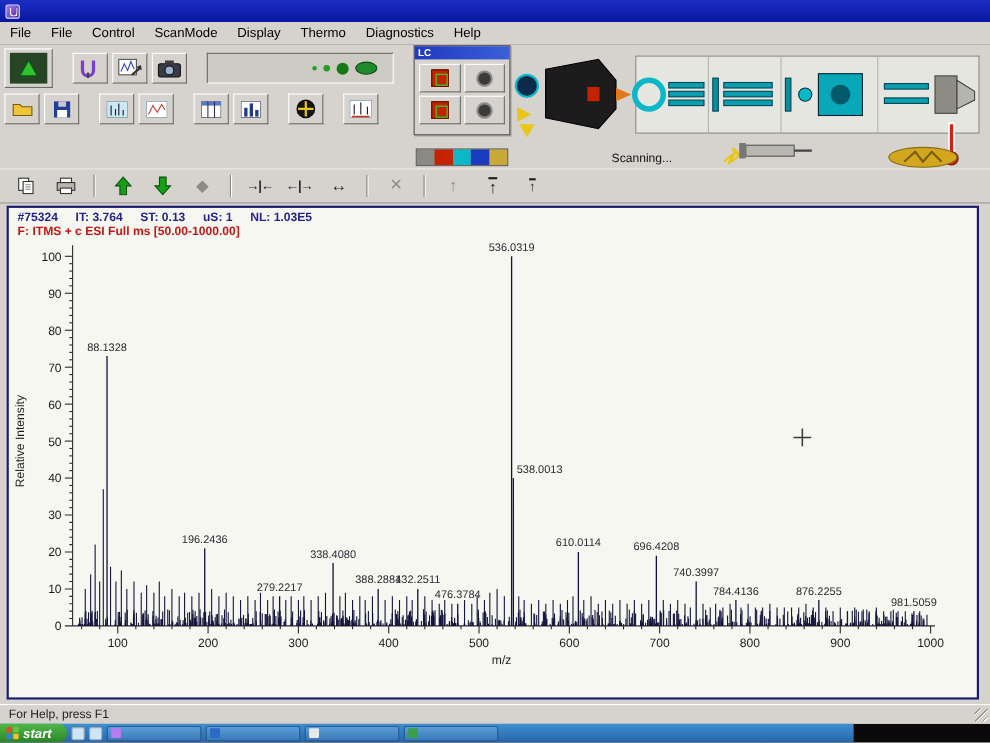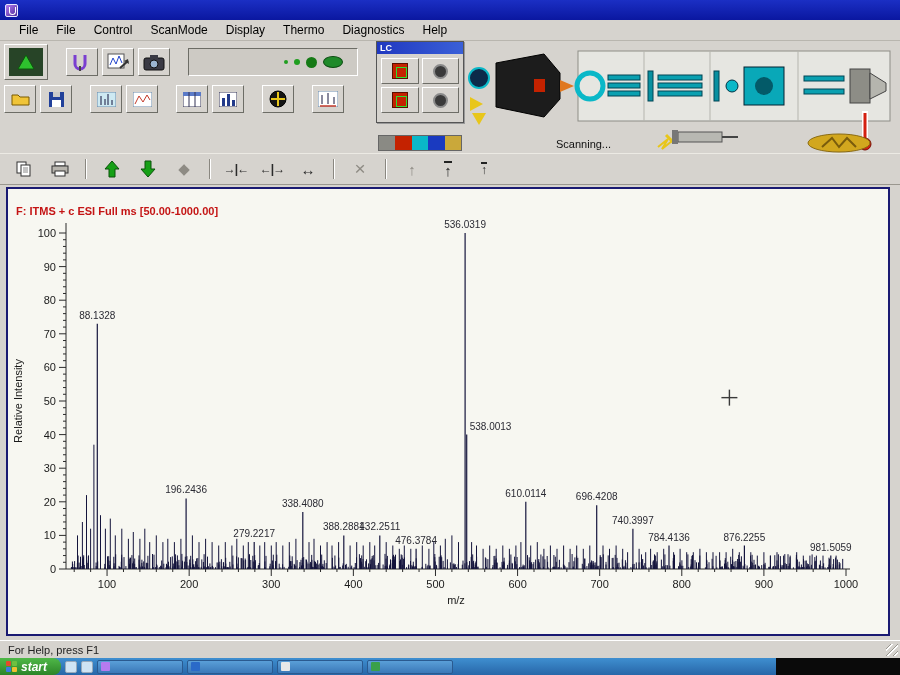--- a/index.html
+++ b/index.html
@@ -6,21 +6,21 @@
   html,body{width:900px;height:675px}
   body{font-family:"Liberation Sans",sans-serif;background:#0a0a0a;position:relative;overflow:hidden;font-size:12px}
   .screen{position:absolute;left:0;top:0;right:0;bottom:17px;background:#d6d3ce;display:flex;flex-direction:column}
 
   
   .titlebar{flex:0 0 20px;background:linear-gradient(180deg,#1b2fc4,#0a17a0);color:#fff;display:flex;align-items:center;gap:5px;padding:0 5px;font-size:12px;font-weight:bold}
   .appicon{width:13px;height:13px;background:linear-gradient(135deg,#b57bef,#4a2a9a);border:1px solid #e8e8ff;border-radius:2px;position:relative;flex:0 0 13px}
   .appicon::after{content:"";position:absolute;left:3px;top:2px;width:5px;height:7px;border:1.5px solid #fff;border-top:none;border-radius:0 0 4px 4px}
 
   
-  .menubar{flex:0 0 21px;display:flex;align-items:flex-end;padding-left:10px;border-bottom:1px solid #b9b6af}
+  .menubar{flex:0 0 21px;display:flex;align-items:flex-end;padding-left:0;border-bottom:1px solid #b9b6af}
   .menu-item{padding:3px 9px;cursor:default}
 
   
   .tb-area{flex:0 0 112px;position:relative}
   .tb-left{position:absolute;left:4px;top:3px}
   .tb-row{display:flex;align-items:center;gap:4px;margin-bottom:5px}
   .tbtn{width:32px;height:28px;background:#d6d3ce;border:1px solid;border-color:#fff #6d6d66 #6d6d66 #fff;display:flex;align-items:center;justify-content:center;cursor:default}
   .tbtn.big{width:44px;height:36px}
   .tbtn .inner-dark{width:34px;height:28px;background:#274427;display:flex;align-items:center;justify-content:center}
   .gap{width:10px}
@@ -347,20 +347,27 @@
       </div>
     <div class="flatbtn">
         <span class="overbar">↑</span>
       </div>
     <div class="flatbtn">
         <span class="overbar" style="font-size:12px">↑</span>
       </div>
   </div>
 
   <div class="spectrum-panel">
+    <div class="scan-line1">
+      <span>#75324</span>
+      <span>IT: 3.764</span>
+      <span>ST: 0.13</span>
+      <span>uS: 1</span>
+      <span>NL: 1.03E5</span>
+    </div>
     <div class="scan-line2">F: ITMS + c ESI Full ms [50.00-1000.00]</div>
     <svg id="spectrum-svg" width="878" height="408">
         <line x1="56" y1="350" x2="840" y2="350" class="axis"></line>
         <line x1="56" y1="4" x2="56" y2="350" class="axis"></line>
         <line x1="49" y1="350" x2="56" y2="350" class="axis"></line>
         <text x="46" y="354" class="tick-t" text-anchor="end">0</text>
         <line x1="53" y1="343.28" x2="56" y2="343.28" class="axis"></line>
         <line x1="53" y1="336.56" x2="56" y2="336.56" class="axis"></line>
         <line x1="53" y1="329.84" x2="56" y2="329.84" class="axis"></line>
         <line x1="53" y1="323.12" x2="56" y2="323.12" class="axis"></line>

